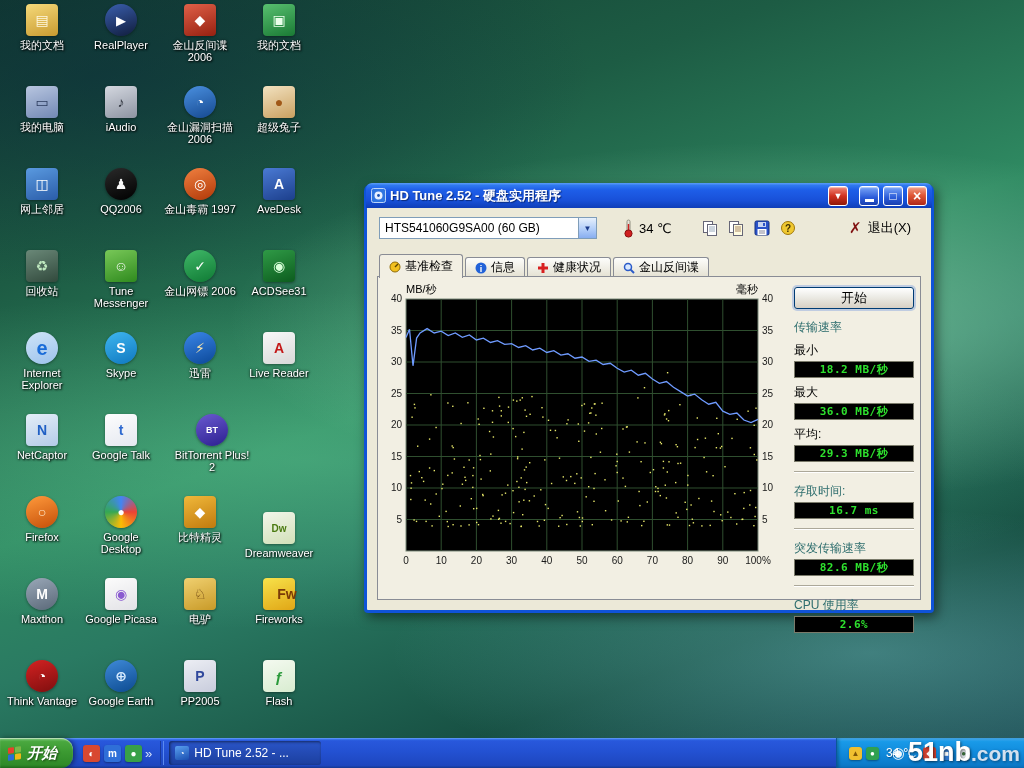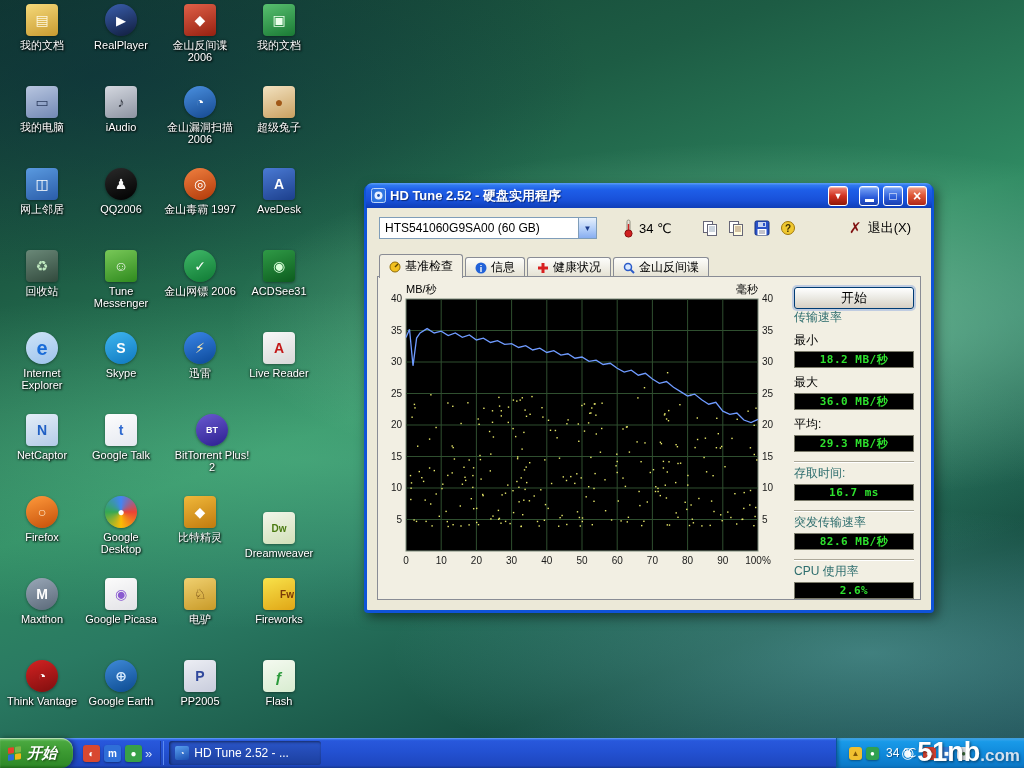--- a/index.html
+++ b/index.html
@@ -47,21 +47,21 @@
   .tab{height:19px;display:flex;align-items:center;gap:4px;padding:0 9px;font-size:12px;border:1px solid #898c95;border-bottom:none;
     border-radius:3px 3px 0 0;background:linear-gradient(#fdfdfb,#e4e1d2);cursor:pointer;}
   .tab.active{height:23px;background:#f2efe3;margin-bottom:-1px;z-index:3;text-align:right;}
   .tabpanel{position:absolute;top:67px;left:10px;right:10px;bottom:10px;border:1px solid #898c95;background:#f2efe3;}
   .chart{position:absolute;left:2px;top:6px;}
   .chart text.tick{font-size:10px;fill:#1a1a1a;font-family:"Liberation Sans","DejaVu Sans",sans-serif;}
   .chart text.axis{font-size:11px;fill:#000;font-family:"Liberation Sans","DejaVu Sans",sans-serif;}
   .side{position:absolute;right:6px;top:10px;width:120px;}
   .xp-btn{width:100%;height:22px;font-size:13px;font-family:inherit;border:1px solid #003c74;border-radius:3px;cursor:pointer;
     background:linear-gradient(180deg,#fff,#ecebe5 45%,#d8d0c4);box-shadow:0 0 0 2px rgba(100,140,220,.35);}
-  .hdr{color:#2e6e6e;font-size:12px;}
+  .hdr{color:#2e6e6e;font-size:12px;margin-top:10px;}
   .lbl{font-size:12px;color:#000;margin-top:6px;}
   .valbox{margin-top:2px;height:15px;line-height:15px;background:#000;border:1px solid #7a7a6a;text-align:center;
     color:#2ee22e;font-family:"DejaVu Sans Mono",monospace;font-size:11px;font-weight:bold;letter-spacing:.5px;}
   .sep{border:none;border-top:1px solid #aca899;border-bottom:1px solid #fff;margin:9px 0 2px 0;}
   
   .taskbar{position:absolute;left:0;right:0;bottom:0;height:30px;z-index:40;display:flex;align-items:center;
     background:linear-gradient(180deg,#6ca2f8 0%,#3a77ee 4%,#2858dc 9%,#2351d2 45%,#1e46be 92%,#15378f 100%);}
   .start{height:30px;box-sizing:border-box;display:flex;align-items:center;gap:6px;padding:0 16px 0 8px;border-radius:0 12px 12px 0;cursor:pointer;
     background:linear-gradient(180deg,#7ec87a 0%,#4aa83f 12%,#3c9a32 45%,#2f8a28 90%,#1e6a1a 100%);
     box-shadow:2px 0 5px rgba(0,0,0,.45),inset 0 1px 1px rgba(255,255,255,.5);
@@ -82,21 +82,21 @@
   .tray{margin-left:auto;height:30px;min-width:188px;box-sizing:border-box;display:flex;align-items:center;gap:5px;padding:0 12px;
     background:linear-gradient(180deg,#4ab0f4 0%,#199ae8 12%,#0f88da 55%,#0b76c4 100%);
     border-left:1px solid #0a5898;box-shadow:inset 2px 0 3px rgba(0,0,0,.25);}
   .tray .sicon{width:13px;height:13px;font-size:8px;}
   .tray-temp{color:#fff;font-size:12px;text-shadow:1px 1px 1px #06508e;margin:0 2px;}
   .tray-icons{display:inline-flex;gap:4px;}
   
   .watermark{position:absolute;right:4px;bottom:0;z-index:60;display:flex;align-items:baseline;}
   .wm-ico{align-self:center;color:#fff;font-size:15px;margin-right:3px;opacity:.95;}
   .wm-main{font-size:27px;font-weight:bold;color:#fff;text-shadow:1px 1px 3px rgba(0,0,0,.55);}
-  .wm-suffix{font-size:17px;font-weight:bold;color:#e4e9f2;opacity:.92;text-shadow:1px 1px 3px rgba(0,0,0,.45);}
+  .wm-suffix{font-size:21px;font-weight:bold;color:#e4e9f2;opacity:.92;text-shadow:1px 1px 3px rgba(0,0,0,.45);}
 </style>
 </head>
 <body>
 
 <div class="screen">
 
   <div class="icons">
       <div class="dicon" style="left: 4px; top: 4px;">
         <div class="dicon-art sq" style="background: linear-gradient(160deg, rgb(246, 218, 122), rgb(200, 154, 48));">
           <span style="color: rgb(255, 248, 224);">▤</span>
@@ -272,21 +272,21 @@
         <div class="dicon-label">Google Picasa</div>
       </div>
       <div class="dicon" style="left: 162px; top: 578px;">
         <div class="dicon-art sq" style="background: linear-gradient(160deg, rgb(240, 208, 112), rgb(200, 154, 40));">
           <span style="color: rgb(106, 66, 16);">♘</span>
         </div>
         <div class="dicon-label">电驴</div>
       </div>
       <div class="dicon" style="left: 241px; top: 578px;">
         <div class="dicon-art sq" style="background: linear-gradient(160deg, rgb(248, 226, 74), rgb(224, 166, 22));">
-          <span style="color: rgb(122, 58, 8); font-size: 10px; padding-left: 16px;">Fw</span>
+          <span style="color: rgb(122, 58, 8); font-size: 14px; padding-left: 16px;">Fw</span>
         </div>
         <div class="dicon-label">Fireworks</div>
       </div>
       <div class="dicon" style="left: 4px; top: 660px;">
         <div class="dicon-art ci" style="background: linear-gradient(160deg, rgb(212, 34, 34), rgb(126, 14, 14));">
           <span style="color: rgb(255, 255, 255);">◔</span>
         </div>
         <div class="dicon-label">Think Vantage</div>
       </div>
       <div class="dicon" style="left: 83px; top: 660px;">

